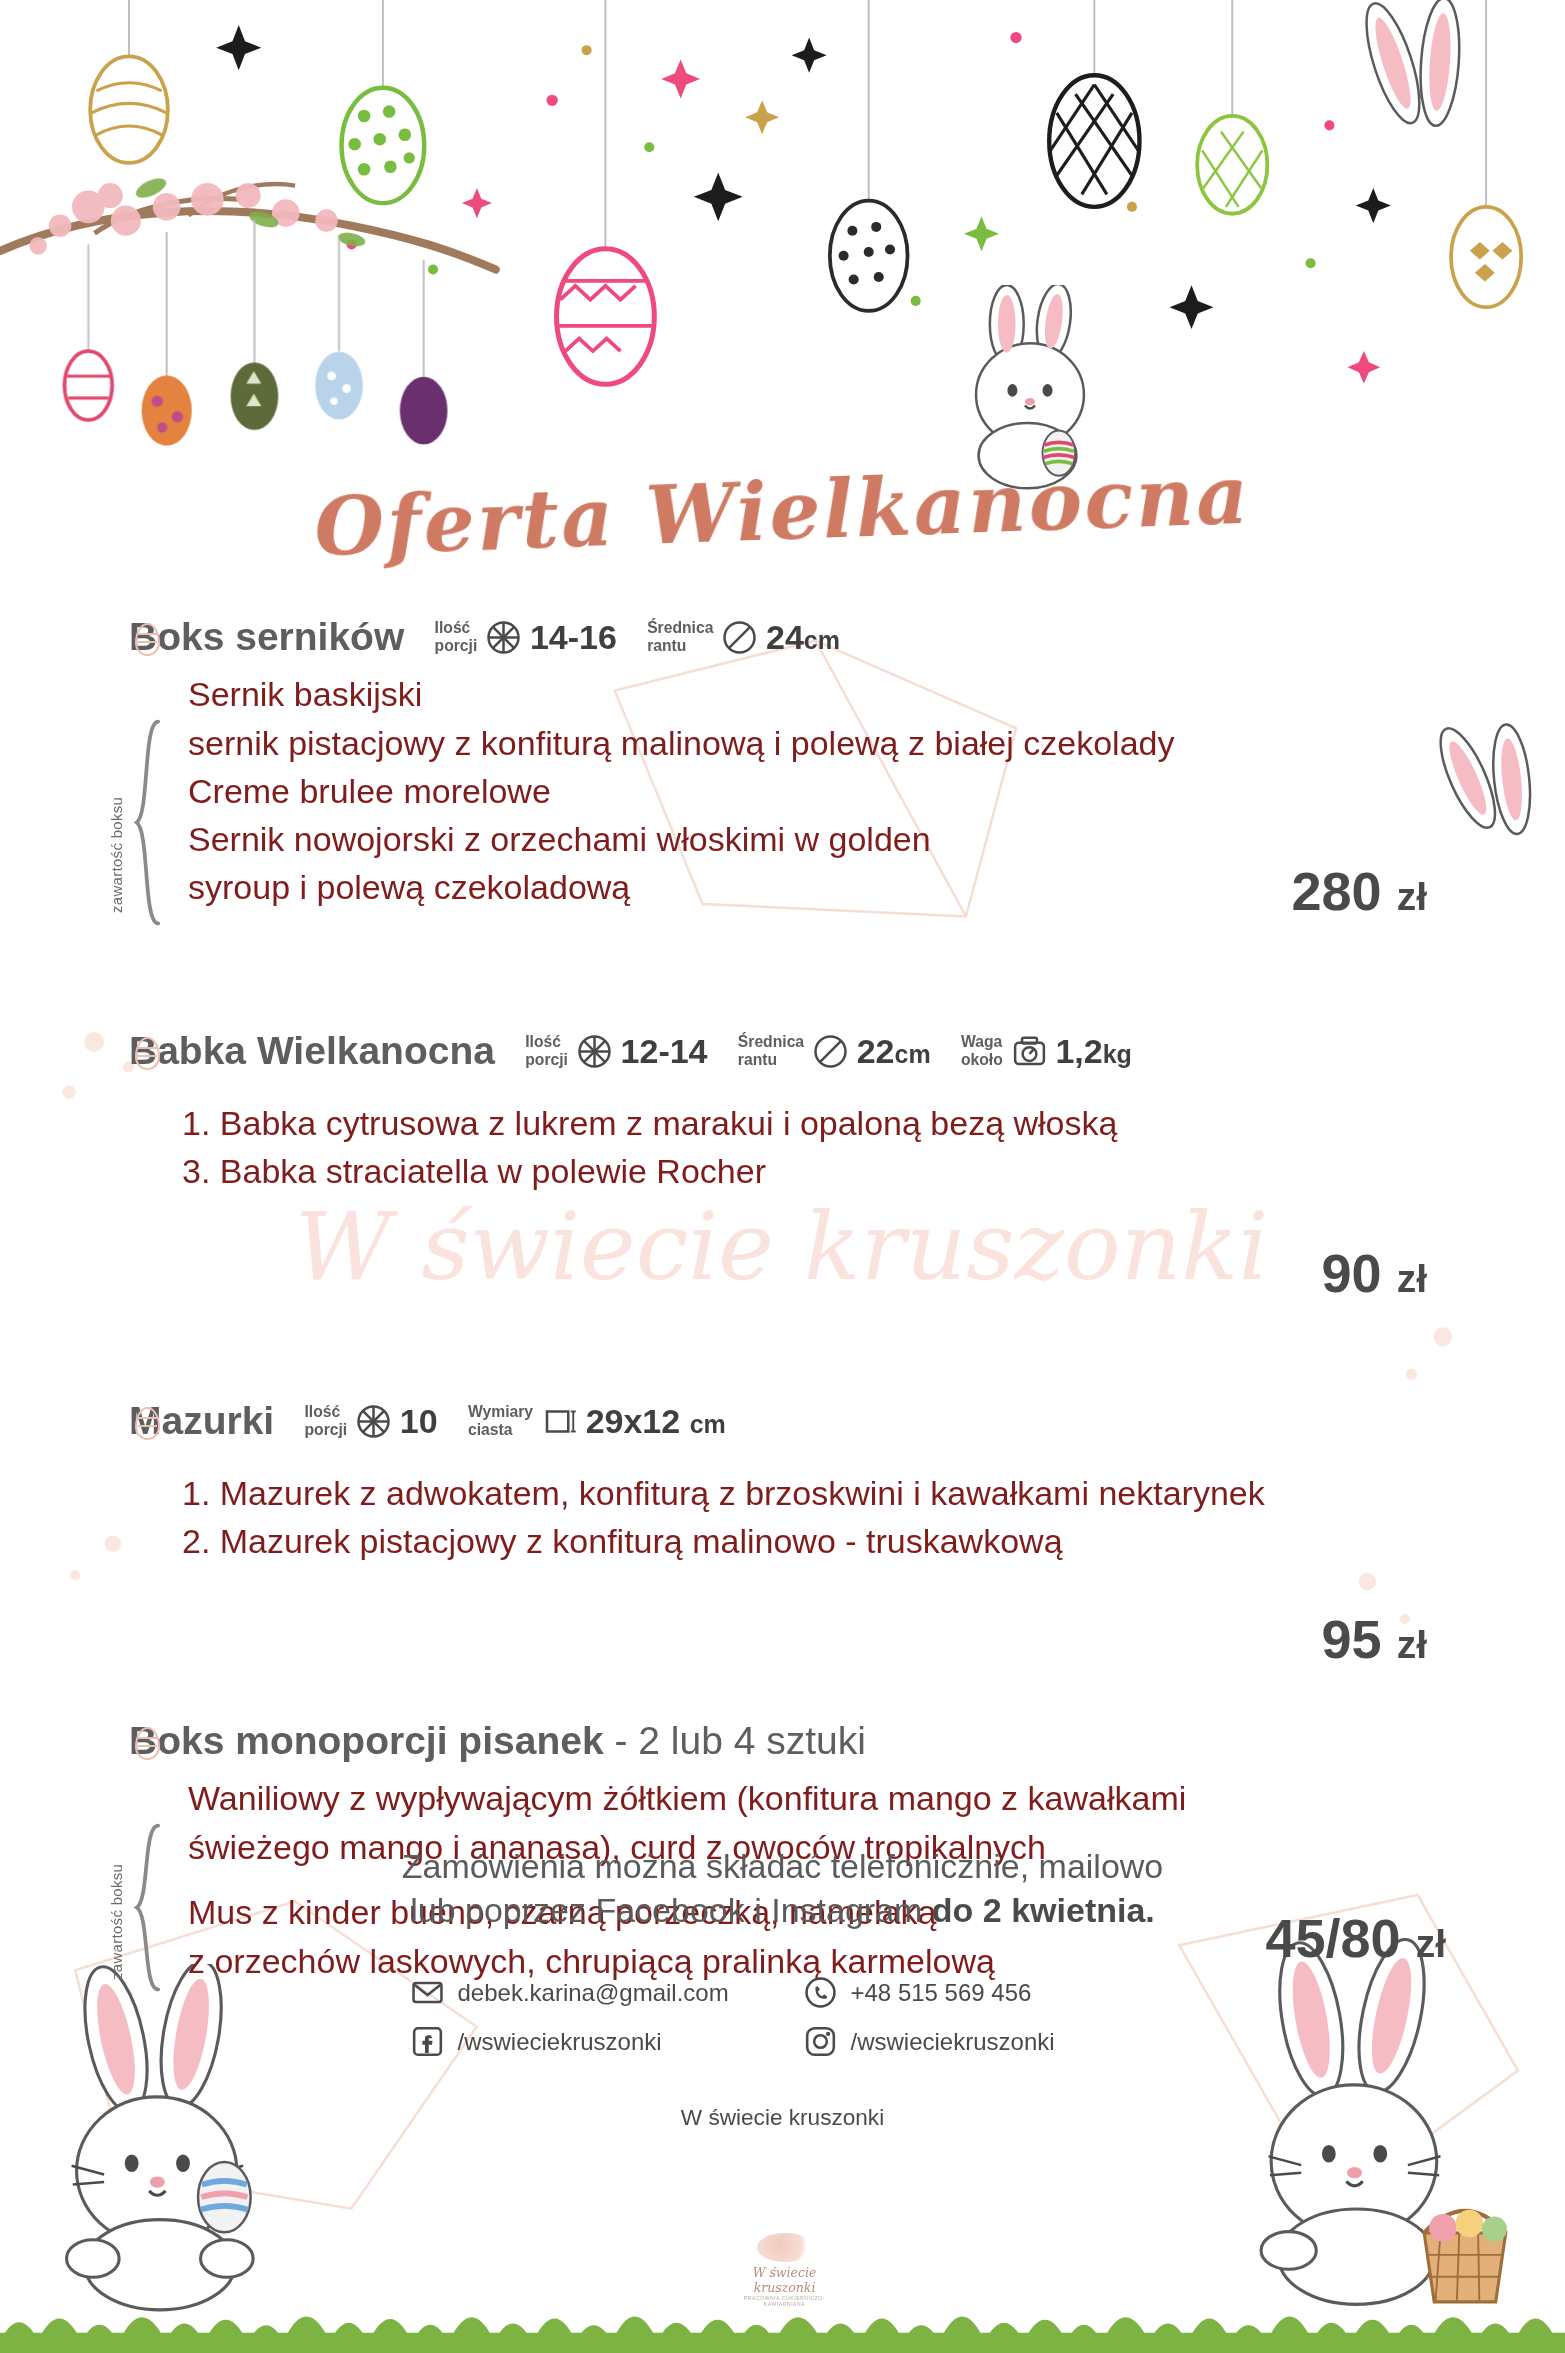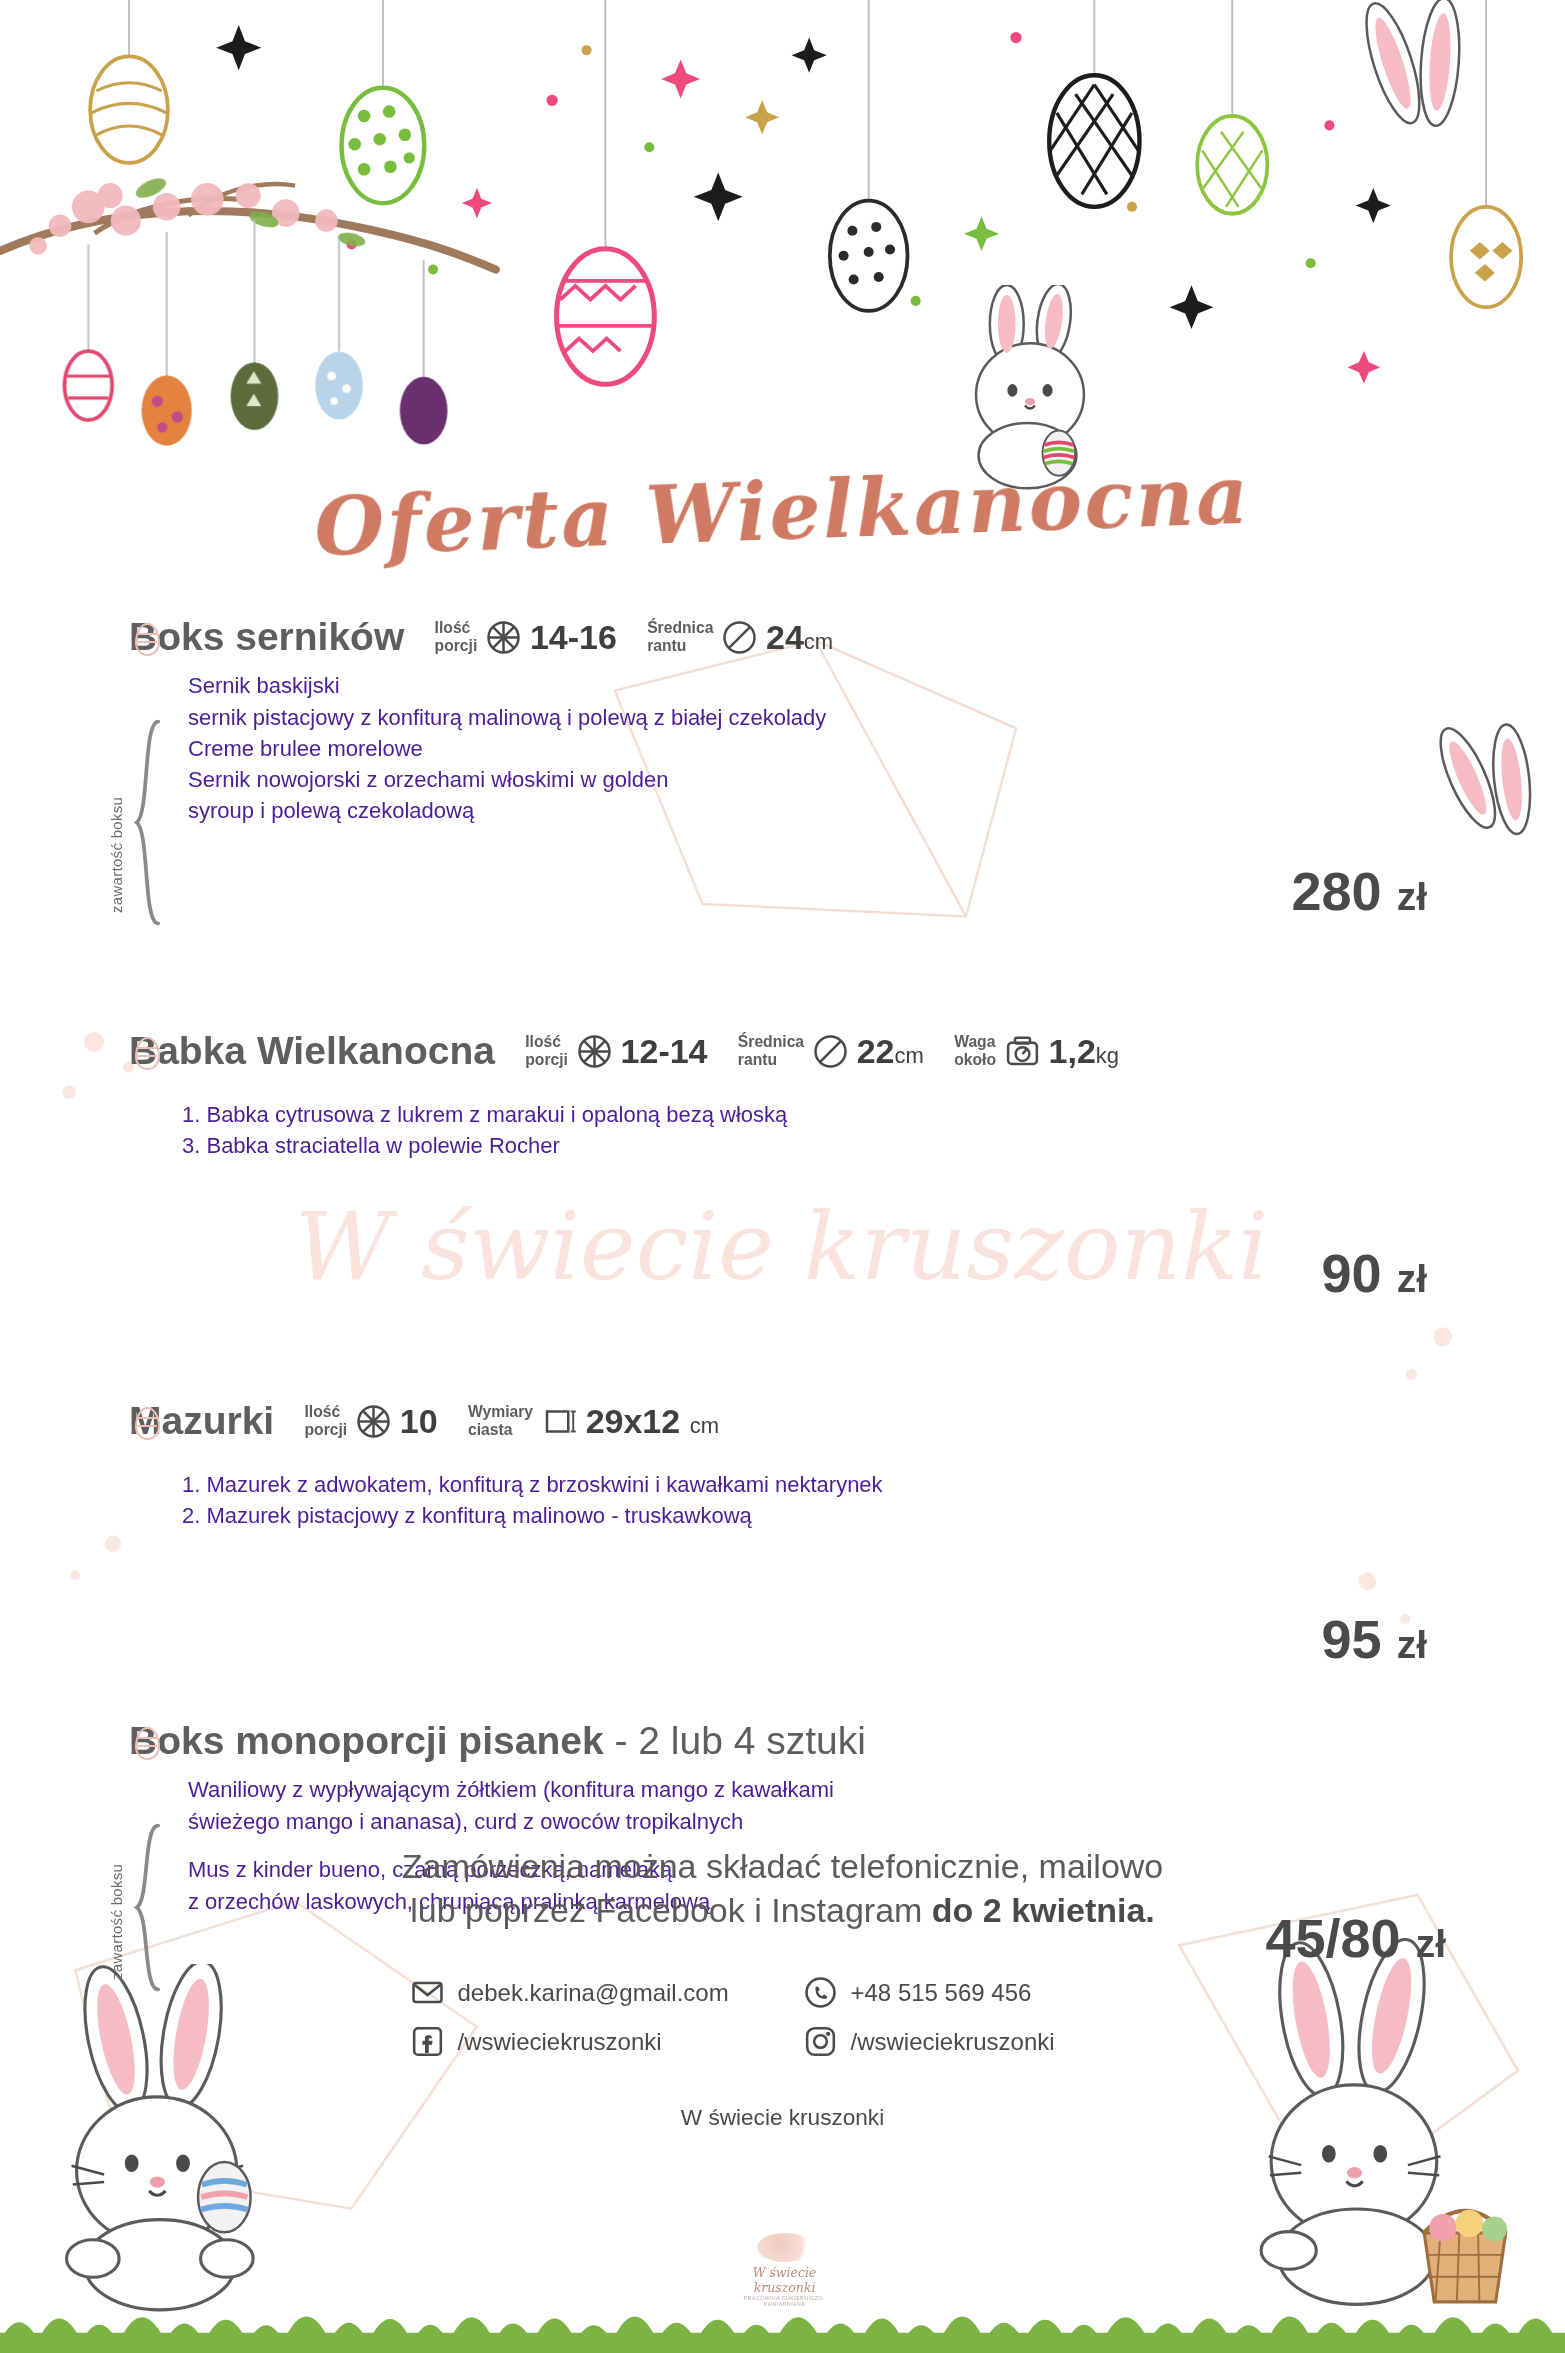--- a/index.html
+++ b/index.html
@@ -104,30 +104,30 @@
   .meta-icon {
     width: 35px; height: 35px;
     flex: 0 0 auto;
   }
   .meta-val {
     font-size: 34px;
     font-weight: 700;
     color: #3f3f3f;
     white-space: nowrap;
   }
-  .meta-val .unit { font-size: 22px; font-weight: 400; }
+  .meta-val .unit { font-size: 25px; font-weight: 700; }
 
   .body-list {
     padding-left: 188px;
     padding-top: 11.3px;
   }
   .body-list .li {
-    font-size: 22px;
+    font-size: 34px;
     line-height: 1.42;
-    color: #4c1d95;
+    color: #7f1d1d;
   }
 
   .brace-wrap { position: relative; }
   .brace-label {
     position: absolute;
     left: 108px;
     font-size: 15px;
     color: #6b6b6b;
     writing-mode: vertical-rl;
     transform: rotate(180deg);

